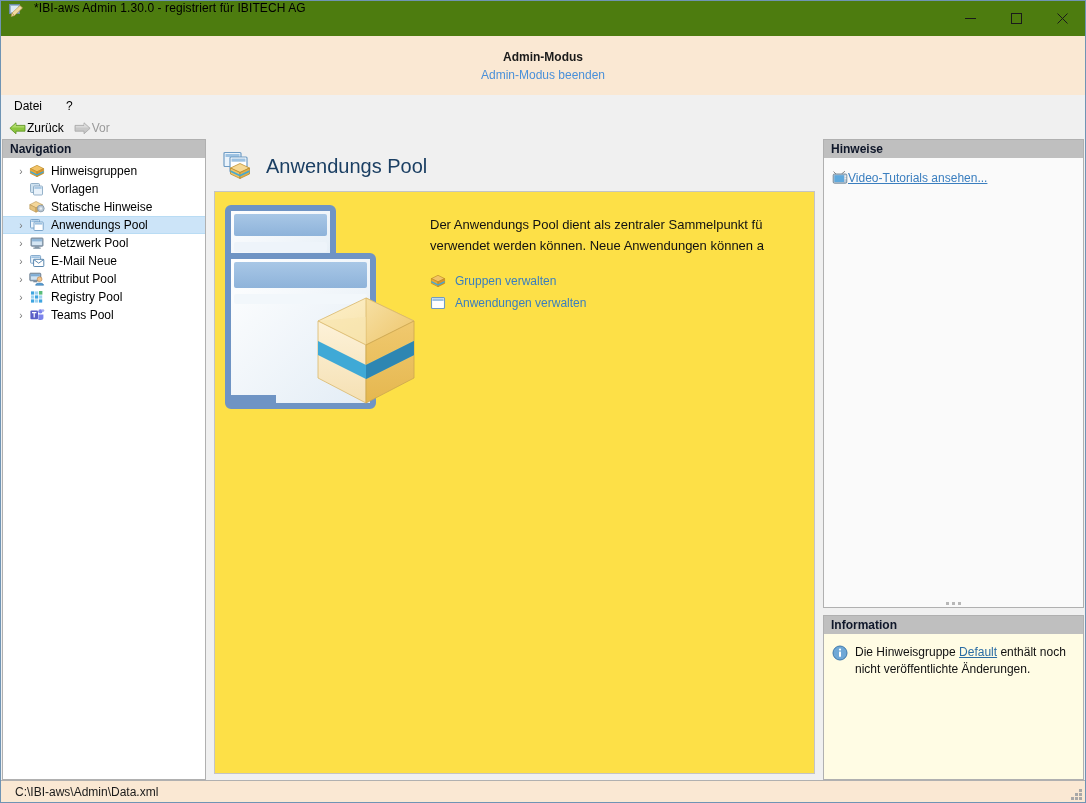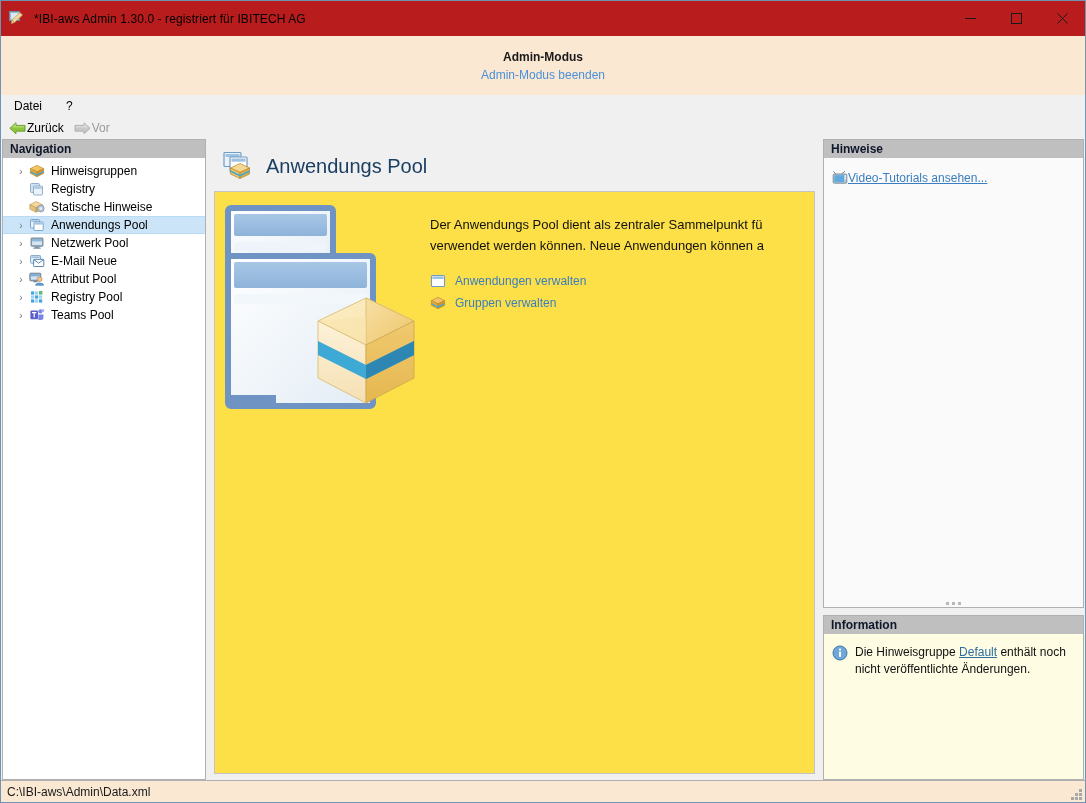--- a/index.html
+++ b/index.html
@@ -19,23 +19,23 @@
     box-sizing: border-box;
     border: 1px solid #6f94b4;
     background: #f0f0f0;
     display: flex;
     flex-direction: column;
   }
 
   
   .titlebar {
     height: 35px;
-    background: #b91c1c;
-    display: flex;
-    align-items: center;
+    background: #4d7c0f;
+    display: flex;
+    align-items: flex-start;
     flex: none;
     position: relative;
   }
   .title-icon {
     width: 22px; height: 22px;
     margin-left: 6px; margin-right: 5px;
     position: relative;
     flex: none;
   }
   .title-icon .pen {
@@ -295,21 +295,21 @@
   .info-text a { color: #2b6ca3; text-decoration: underline; }
 
   
   .statusbar {
     flex: none;
     height: 21px;
     background: #fae8d3;
     border-top: 1px solid #b0b0b0;
     display: flex;
     align-items: center;
-    padding-left: 6px;
+    padding-left: 14px;
     font-size: 12px;
     color: #1a1a1a;
     position: relative;
   }
   .resize-grip {
     position: absolute;
     right: 3px; bottom: 2px;
     width: 14px; height: 14px;
   }
   .resize-grip span {
@@ -399,21 +399,21 @@
 
         <div class="tree-row">
           <span class="chev hidden">›</span>
           <span class="tree-icon">
             <svg width="16" height="16" viewBox="0 0 16 16">
               <rect x="1.5" y="2.5" width="9" height="9" rx="1" fill="#cfe2f0" stroke="#7d9fbb" stroke-width="0.8"></rect>
               <rect x="4.5" y="5" width="9" height="9" rx="1" fill="#e9f2fa" stroke="#7d9fbb" stroke-width="0.8"></rect>
               <rect x="5.4" y="5.9" width="7.2" height="2" fill="#a9c9e4"></rect>
             </svg>
           </span>
-          <span class="tree-label">Registry</span>
+          <span class="tree-label">Vorlagen</span>
         </div>
 
         <div class="tree-row">
           <span class="chev hidden">›</span>
           <span class="tree-icon">
             <svg width="16" height="16" viewBox="0 0 16 16">
               <path d="M7 2.5 L13.4 5.7 L7 8.8 L0.8 5.7 Z" fill="#f4d79a" stroke="#b89652" stroke-width="0.6"></path>
               <path d="M0.8 5.7 L7 8.8 L7 13.2 L0.8 10.1 Z" fill="#e5c27c" stroke="#b89652" stroke-width="0.6"></path>
               <path d="M13.4 5.7 L7 8.8 L7 13.2 L13.4 10.1 Z" fill="#d8b167" stroke="#b89652" stroke-width="0.6"></path>
               <circle cx="11.8" cy="9.5" r="3.4" fill="#b9c7d4" stroke="#7b8c9c" stroke-width="0.7"></circle>
@@ -582,36 +582,36 @@
         </div>
 
         <div class="desc-block">
           <div class="desc-text">Der Anwendungs Pool dient als zentraler Sammelpunkt fü</div>
           <div class="desc-text">verwendet werden können. Neue Anwendungen können a</div>
 
           <div class="link-list">
             <div class="link-row">
               <span class="link-icon">
                 <svg width="16" height="16" viewBox="0 0 16 16">
-                  <rect x="1.5" y="2.5" width="13" height="11" rx="1" fill="#ffffff" stroke="#6f9cc4" stroke-width="1.1"></rect>
-                  <rect x="2.4" y="3.4" width="11.2" height="2.6" fill="#9dc2e2"></rect>
-                </svg>
-              </span>
-              <a class="link-text" href="#">Anwendungen verwalten</a>
-            </div>
-            <div class="link-row">
-              <span class="link-icon">
-                <svg width="16" height="16" viewBox="0 0 16 16">
                   <path d="M8 2.3 L14.6 5.6 L8 8.9 L1.4 5.6 Z" fill="#f2c368" stroke="#b8861f" stroke-width="0.6"></path>
                   <path d="M1.4 5.6 L8 8.9 L8 13.7 L1.4 10.4 Z" fill="#e8a93a" stroke="#b8861f" stroke-width="0.6"></path>
                   <path d="M14.6 5.6 L8 8.9 L8 13.7 L14.6 10.4 Z" fill="#d9932c" stroke="#b8861f" stroke-width="0.6"></path>
                   <path d="M1.4 8 L8 11.3 L14.6 8 L14.6 9.4 L8 12.7 L1.4 9.4 Z" fill="#3fa9d6"></path>
                 </svg>
               </span>
               <a class="link-text" href="#">Gruppen verwalten</a>
+            </div>
+            <div class="link-row">
+              <span class="link-icon">
+                <svg width="16" height="16" viewBox="0 0 16 16">
+                  <rect x="1.5" y="2.5" width="13" height="11" rx="1" fill="#ffffff" stroke="#6f9cc4" stroke-width="1.1"></rect>
+                  <rect x="2.4" y="3.4" width="11.2" height="2.6" fill="#9dc2e2"></rect>
+                </svg>
+              </span>
+              <a class="link-text" href="#">Anwendungen verwalten</a>
             </div>
           </div>
         </div>
 
       </div>
     </div>
 
     <div class="right-col">
 
       <div class="right-panel actions-panel">

